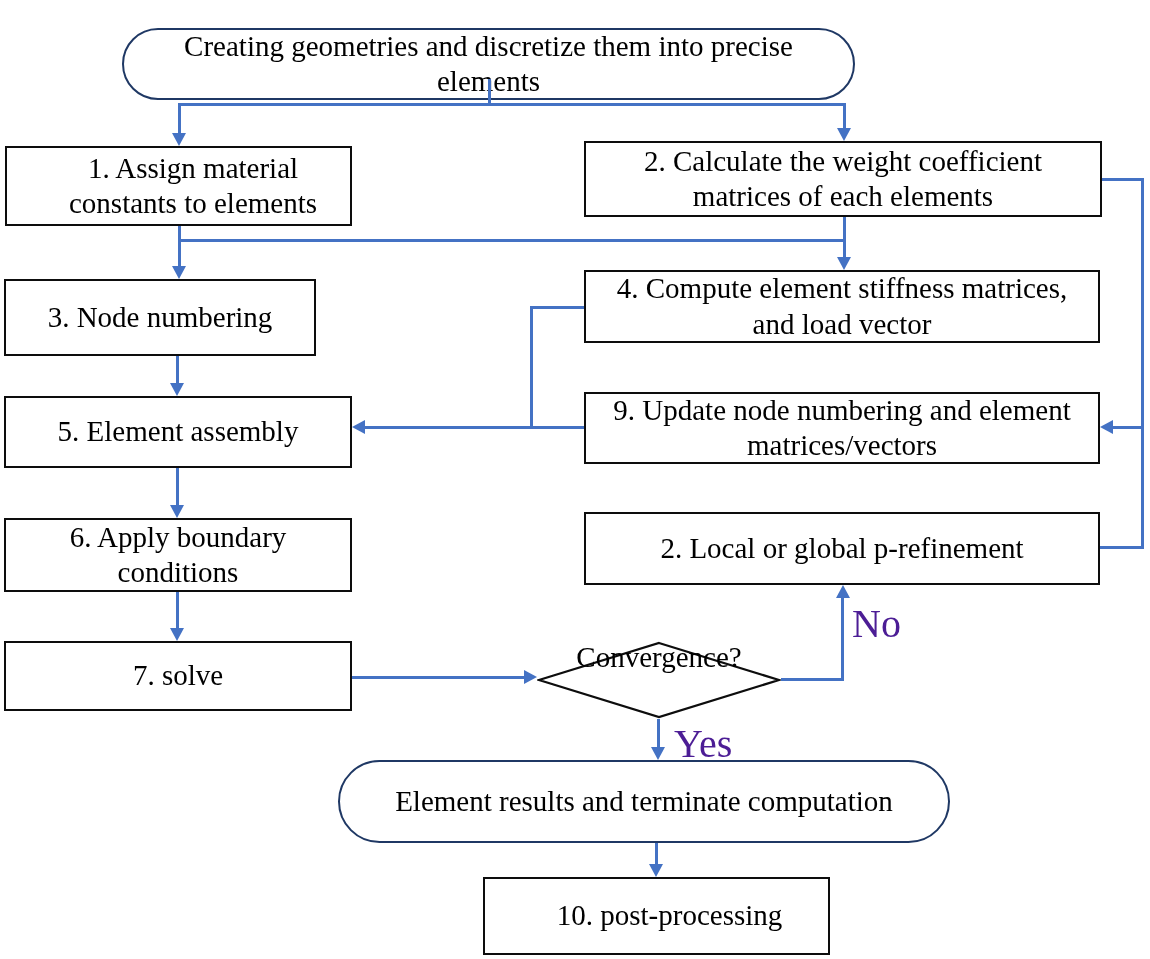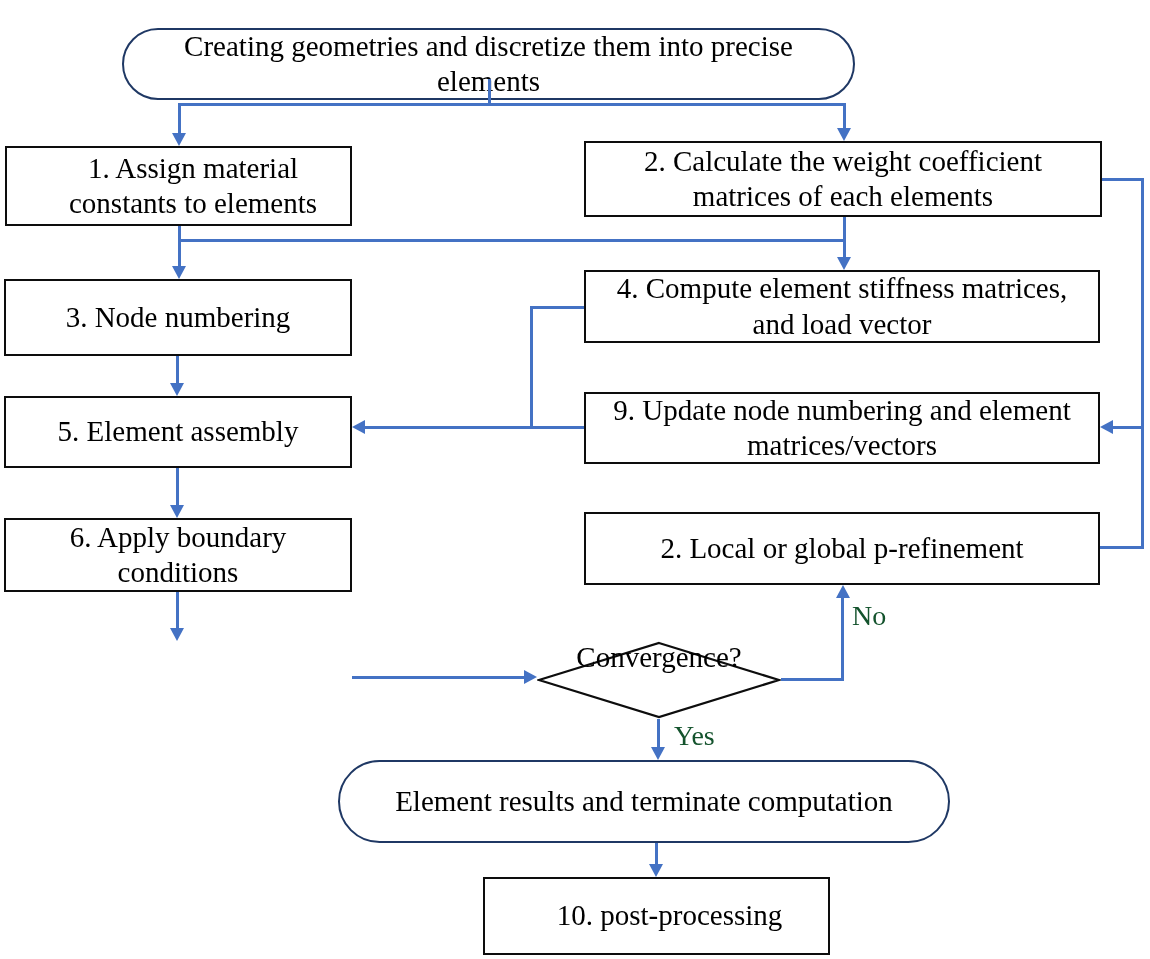--- a/index.html
+++ b/index.html
@@ -38,42 +38,42 @@
   .hline,.vline{position:absolute;background:#4472c4;}
   .hline{height:3px;}
   .vline{width:3px;}
   .ah{position:absolute;width:0;height:0;}
   .ah.down{border-left:7px solid transparent;border-right:7px solid transparent;border-top:13px solid #4472c4;}
   .ah.up{border-left:7px solid transparent;border-right:7px solid transparent;border-bottom:13px solid #4472c4;}
   .ah.left{border-top:7px solid transparent;border-bottom:7px solid transparent;border-right:13px solid #4472c4;}
   .ah.right{border-top:7px solid transparent;border-bottom:7px solid transparent;border-left:13px solid #4472c4;}
   .edge-label{
     position:absolute;
-    font-size:28px;
-    color:#14532d;
+    font-size:40px;
+    color:#4c1d95;
   }
 </style>
 </head>
 <body>
 
 <div class="canvas">
 
   <div class="node terminal" style="left:122px;top:8px;width:733px;height:72px;padding:2px 44px;margin-top:20px;">
     <span>Creating geometries and discretize them into precise elements</span>
   </div>
 
   <div class="node" style="left:5px;top:146px;width:347px;height:80px;padding-left:43px;">
     <span>1. Assign material constants to elements</span>
   </div>
 
   <div class="node" style="left:584px;top:141px;width:518px;height:76px;">
     <span>2. Calculate the weight coefficient matrices of each elements</span>
   </div>
 
-  <div class="node" style="left:4px;top:279px;width:348px;height:77px;">
+  <div class="node" style="left:4px;top:279px;width:312px;height:77px;">
     <span>3. Node numbering</span>
   </div>
 
   <div class="node" style="left:584px;top:270px;width:516px;height:73px;">
     <span>4. Compute element stiffness matrices, and load vector</span>
   </div>
 
   <div class="node" style="left:4px;top:396px;width:348px;height:72px;">
     <span>5. Element assembly</span>
   </div>
@@ -83,20 +83,23 @@
   </div>
 
   <div class="node" style="left:4px;top:518px;width:348px;height:74px;">
     <span>6. Apply boundary conditions</span>
   </div>
 
   <div class="node" style="left:584px;top:512px;width:516px;height:73px;">
     <span>2. Local or global p-refinement</span>
   </div>
 
+  <div class="node" style="left:4px;top:641px;width:348px;height:70px;">
+    <span>7. solve</span>
+  </div>
 
   <div class="decision" style="left:537px;top:641px;width:244px;height:78px;">
     <svg width="244" height="78" viewBox="0 0 244 78">
       <polygon points="122,2 242,39 122,76 2,39" fill="#ffffff" stroke="#0d0d0d" stroke-width="2.2"></polygon>
     </svg>
     <span class="dlabel">Convergence?</span>
   </div>
 
   <div class="node terminal" style="left:338px;top:760px;width:612px;height:83px;">
     <span>Element results and terminate computation</span>

